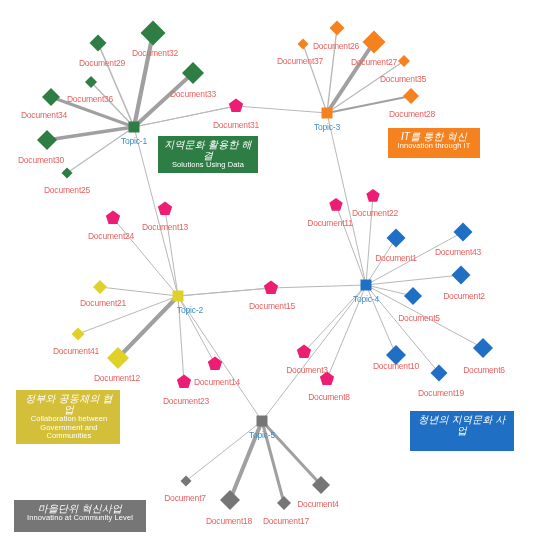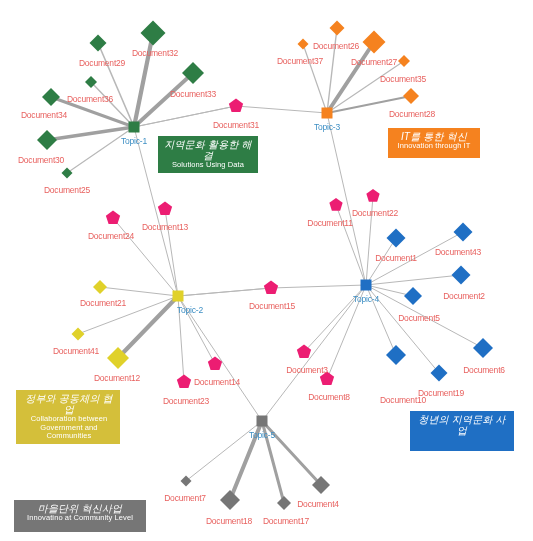--- a/index.html
+++ b/index.html
@@ -141,21 +141,21 @@
       <div class="nodelabel" style="left: 186px; top: 401px;">Document23</div>
       <div class="nodelabel" style="left: 272px; top: 306px;">Document15</div>
       <div class="nodelabel" style="left: 330px; top: 223px;">Document11</div>
       <div class="nodelabel" style="left: 375px; top: 213px;">Document22</div>
       <div class="nodelabel" style="left: 396px; top: 258px;">Document1</div>
       <div class="nodelabel" style="left: 458px; top: 252px;">Document43</div>
       <div class="nodelabel" style="left: 464px; top: 296px;">Document2</div>
       <div class="nodelabel" style="left: 419px; top: 318px;">Document5</div>
       <div class="nodelabel" style="left: 307px; top: 370px;">Document3</div>
       <div class="nodelabel" style="left: 329px; top: 397px;">Document8</div>
-      <div class="nodelabel" style="left: 396px; top: 400px; margin-left: 7px;">Document10</div>
+      <div class="nodelabel" style="left: 396px; top: 366px;">Document10</div>
       <div class="nodelabel" style="left: 441px; top: 393px;">Document19</div>
       <div class="nodelabel" style="left: 484px; top: 370px;">Document6</div>
       <div class="nodelabel" style="left: 185px; top: 498px;">Document7</div>
       <div class="nodelabel" style="left: 229px; top: 521px;">Document18</div>
       <div class="nodelabel" style="left: 286px; top: 521px;">Document17</div>
       <div class="nodelabel" style="left: 318px; top: 504px; text-align: right;">Document4</div>
       <div class="topiclabel" style="left: 134px; top: 141px;">Topic-1</div>
       <div class="topiclabel" style="left: 178px; top: 310px; margin-left: 12px;">Topic-2</div>
       <div class="topiclabel" style="left: 327px; top: 127px;">Topic-3</div>
       <div class="topiclabel" style="left: 366px; top: 299px;">Topic-4</div>

